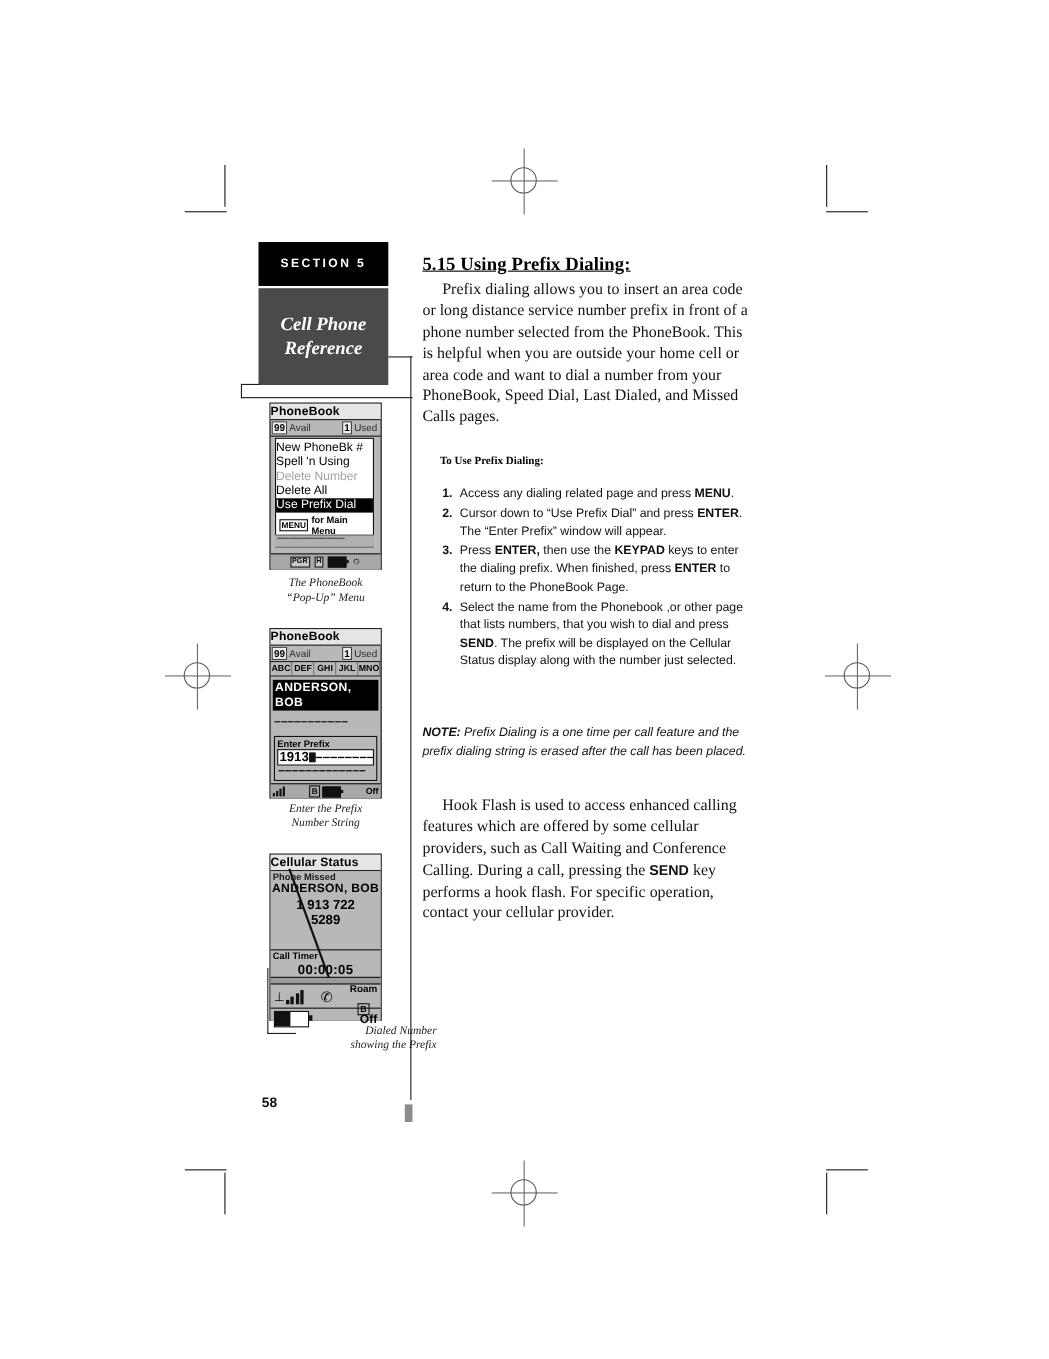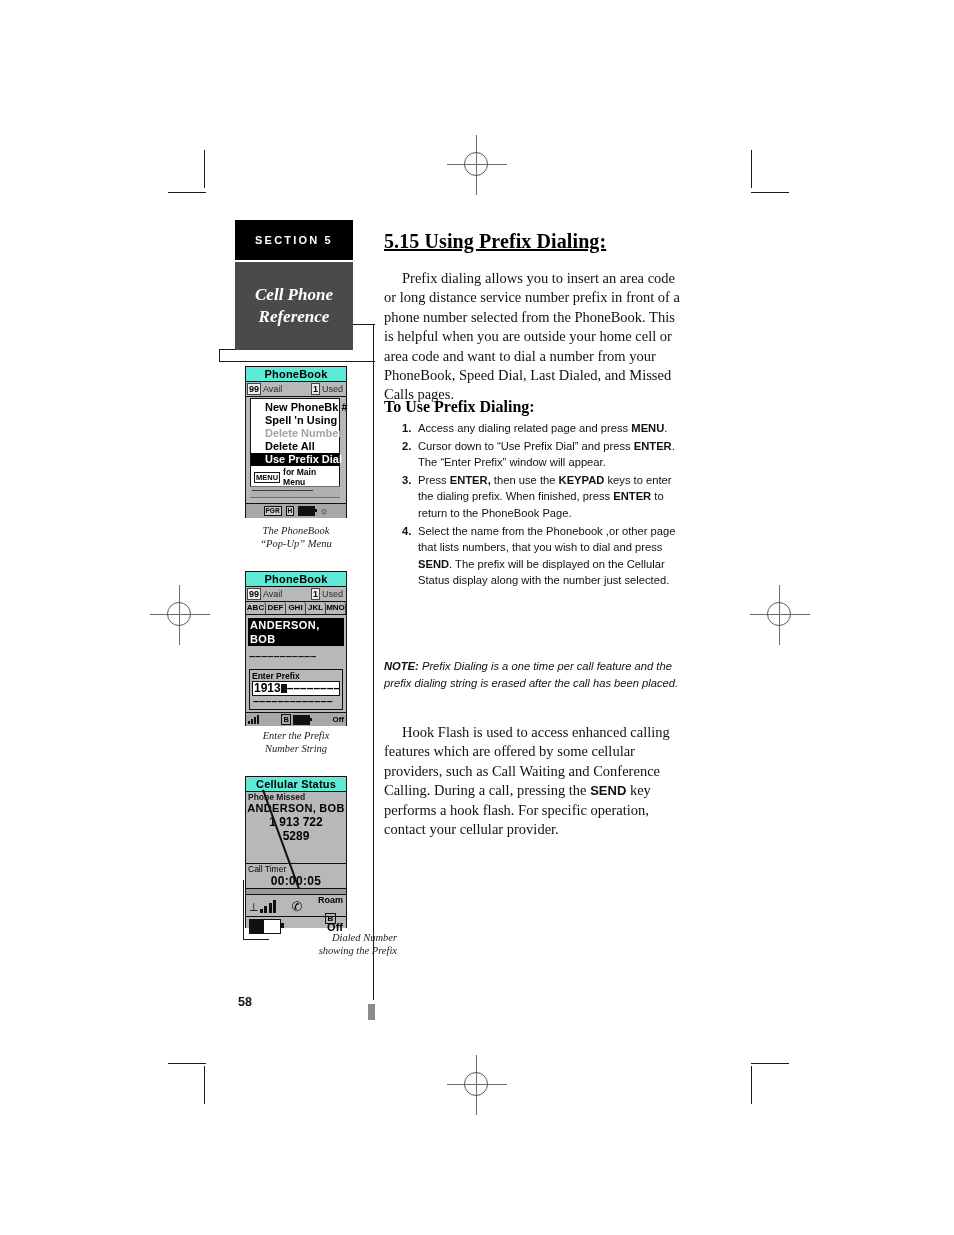--- a/index.html
+++ b/index.html
@@ -122,25 +122,25 @@
 
   
   .lcd {
     position: absolute;
     background: #b8b8b8;
     border: 1.6px solid #111111;
     box-sizing: border-box;
     font-family: "Liberation Sans", sans-serif;
   }
   .lcd-title {
-    background: #5eead4;
+    background: #e5e5e5;
     color: #000000;
     font-weight: bold;
     font-size: 11px;
-    text-align: center;
+    text-align: left;
     line-height: 14px;
     height: 14px;
     border-bottom: 1.4px solid #111;
     letter-spacing: 0.2px;
   }
   .lcd-body { position: relative; }
 
   
   #lcd-phonebook-menu { left: 245px; top: 366px; width: 102px; height: 152px; }
   .pb-counts {
@@ -165,23 +165,23 @@
     position: absolute;
     left: 4px; top: 16px;
     width: 90px;
     background: #ffffff;
     border: 1.4px solid #111;
     box-sizing: border-box;
     padding: 2px 0 1px 0;
   }
   .popup-item {
     font-size: 11px;
-    font-weight: bold;
+    font-weight: normal;
     line-height: 13px;
-    padding-left: 14px;
+    padding-left: 0;
     color: #000;
     white-space: nowrap;
   }
   .popup-item.dim { color: #a3a3a3; }
   .popup-item.sel { background: #000; color: #fff; }
   .popup-foot {
     display: flex;
     align-items: center;
     gap: 3px;
     padding-left: 3px;
@@ -351,21 +351,21 @@
   
   #lcd-cell-status { left: 245px; top: 776px; width: 102px; height: 152px; }
   .cs-sub { font-size: 8.5px; line-height: 10px; padding-left: 2px; font-weight: bold; color: #1a1a1a; }
   .cs-name {
     font-size: 11px; font-weight: bold; text-align: center;
     line-height: 13px; letter-spacing: 0.3px;
   }
   .cs-num1 { font-size: 12px; font-weight: bold; text-align: center; line-height: 14px; }
   .cs-num2 { font-size: 12px; font-weight: bold; text-align: center; line-height: 14px; }
   .cs-sep { height: 1.3px; background: #111; margin-top: 20px; }
-  .cs-timer-lbl { font-size: 8.5px; line-height: 10px; padding-left: 2px; font-weight: normal; }
+  .cs-timer-lbl { font-size: 8.5px; line-height: 10px; padding-left: 2px; font-weight: bold; }
   .cs-timer-val { font-size: 12px; font-weight: bold; text-align: center; line-height: 14px; letter-spacing: 0.3px; }
   .cs-band {
     height: 5px; background: #9a9a9a;
     border-top: 1.2px solid #111; border-bottom: 1.2px solid #111;
   }
   .cs-row {
     display: flex; align-items: center; justify-content: space-between;
     padding: 2px 3px 0 3px; height: 21px; box-sizing: border-box;
   }
   .cs-row-2 {
@@ -429,39 +429,39 @@
     background: #111;
     transform: rotate(-20deg);
     transform-origin: top center;
   }
 
   
   .rcol { position: absolute; left: 384px; width: 300px; }
   h2.head {
     font-family: "Liberation Serif", serif;
     font-weight: bold;
-    font-size: 20px;
+    font-size: 17px;
     margin: 0;
     text-decoration: underline;
     letter-spacing: 0.1px;
   }
   p.body {
     font-family: "Liberation Serif", serif;
     font-size: 14.5px;
     line-height: 19.4px;
     margin: 0;
     text-indent: 18px;
     text-align: left;
     color: #111;
   }
   h3.sub {
     font-family: "Liberation Serif", serif;
     font-weight: bold;
-    font-size: 16px;
-    margin: 0;
+    font-size: 10px;
+    margin: 16px;
   }
   ol.steps {
     margin: 4px 0 0 0;
     padding: 0 0 0 18px;
     list-style: none;
     counter-reset: st;
   }
   ol.steps li {
     counter-increment: st;
     position: relative;
@@ -675,21 +675,21 @@
 <div class="lcd-pointer"></div>
 <div class="leader" id="leader-v"></div>
 <div class="leader" id="leader-h"></div>
 <div class="caption" id="cap-3">
   <div>Dialed Number</div>
   <div style="margin-left:-18px;">showing the Prefix</div>
 </div>
 
 <div class="rcol" style="top:230px;">
   <h2 class="head">5.15 Using Prefix Dialing:</h2>
-  <p class="body" style="margin-top:16px;">Prefix dialing allows you to insert an area code or long distance service number prefix in front of a phone number selected from the PhoneBook. This is helpful when you are outside your home cell or area code and want to dial a number from your PhoneBook, Speed Dial, Last Dialed, and Missed Calls pages.</p>
+  <p class="body" style="margin-top:4px;">Prefix dialing allows you to insert an area code or long distance service number prefix in front of a phone number selected from the PhoneBook. This is helpful when you are outside your home cell or area code and want to dial a number from your PhoneBook, Speed Dial, Last Dialed, and Missed Calls pages.</p>
 </div>
 
 <div class="rcol" style="top:398px;">
   <h3 class="sub">To Use Prefix Dialing:</h3>
   <ol class="steps">
     <li>Access any dialing related page and press <b class="kb">MENU</b>.</li>
     <li>Cursor down to “Use Prefix Dial” and press <b class="kb">ENTER</b>. The “Enter Prefix” window will appear.</li>
     <li>Press <b class="kb">ENTER,</b> then use the <b class="kb">KEYPAD</b> keys to enter the dialing prefix. When finished, press <b class="kb">ENTER</b> to return to the PhoneBook Page.</li>
     <li>Select the name from the Phonebook ,or other page that lists numbers, that you wish to dial and press <b class="kb">SEND</b>. The prefix will be displayed on the Cellular Status display along with the number just selected.</li>
   </ol>

